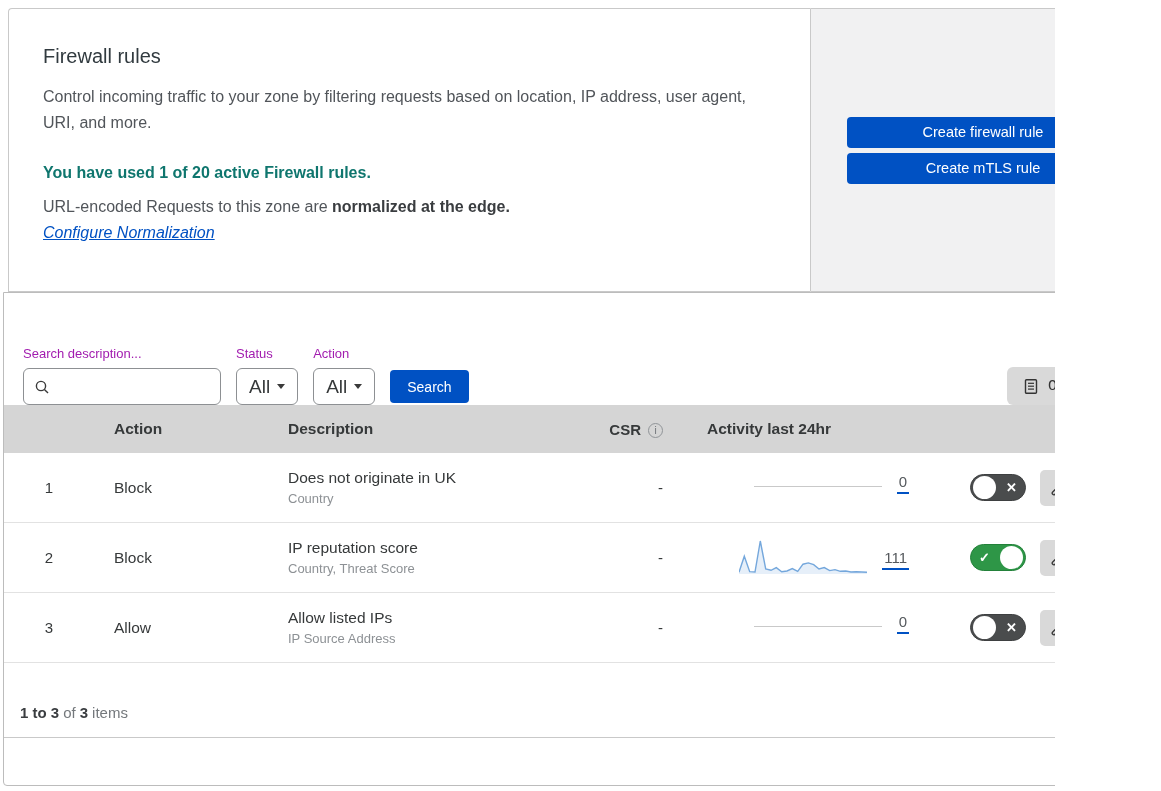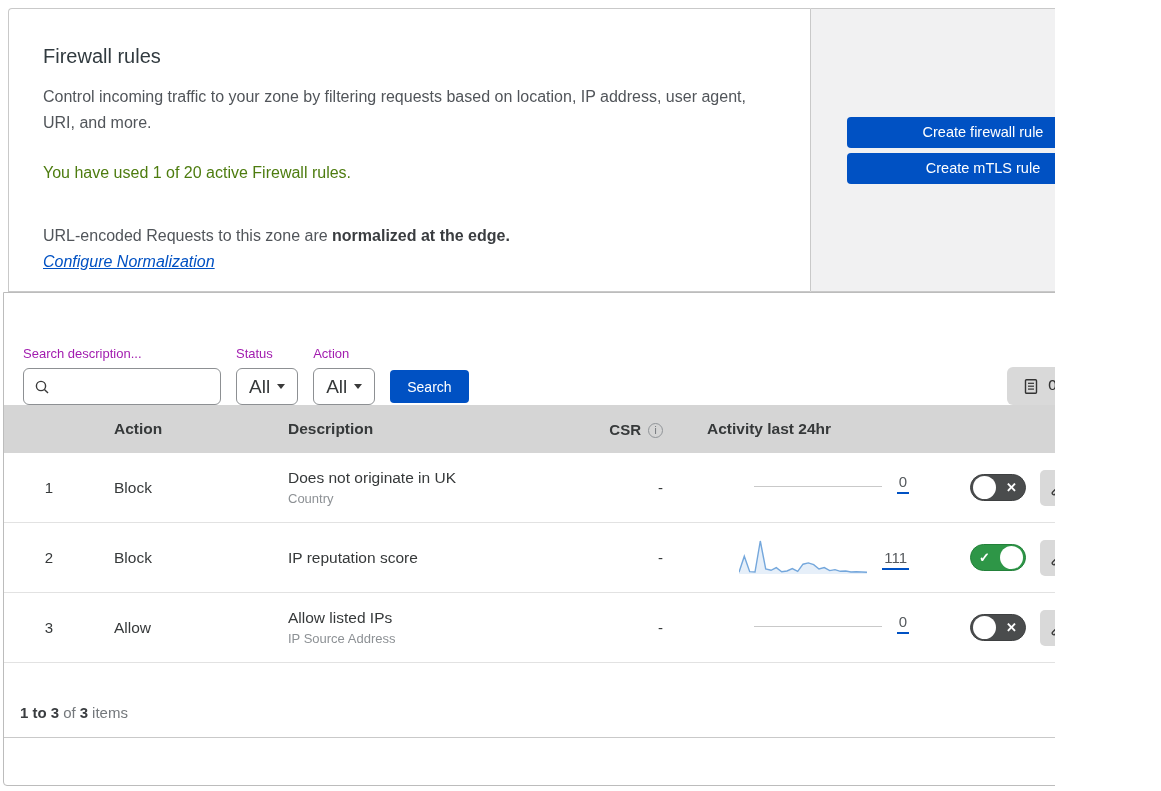--- a/index.html
+++ b/index.html
@@ -6,21 +6,21 @@
   html,body { background:#fff; }
   body { font-family:"Liberation Sans", sans-serif; color:#36393a; }
   .page { position:relative; width:1055px; height:791px; background:#fff; overflow:hidden; }
 
   
   .top-card { position:absolute; top:8px; left:8px; width:1148px; height:284px; display:flex; }
   .top-left { flex:1; background:#fff; border:1px solid #c9c9c9; border-right:none; border-radius:4px 0 0 0; padding:36px 40px 0 34px; }
   .top-right { width:346px; background:#f1f1f2; border:1px solid #c9c9c9; border-radius:0 4px 0 0; display:flex; flex-direction:column; align-items:center; justify-content:center; gap:5px; }
   .page-title { font-size:20px; color:#313a3f; margin-bottom:16px; }
   .desc { font-size:16px; line-height:1.62; color:#51555a; max-width:725px; margin-bottom:28px; }
-  .usage { font-size:16px; font-weight:normal; color:#4d7c0f; margin-bottom:45px; }
+  .usage { font-size:16px; font-weight:bold; color:#0f766e; margin-bottom:16px; }
   .norm-line { font-size:16px; color:#51555a; margin-bottom:8px; }
   .norm-line b { color:#3a3d40; }
   .link { font-size:16px; color:#0051c3; text-decoration:underline; cursor:pointer;font-style:italic; }
   .btn-primary { display:block; width:272px; height:31px; background:#0051c3; color:#fff; font-size:14.5px; font-family:"Liberation Sans",sans-serif; border:none; border-radius:4px; cursor:pointer; }
 
   
   .main { position:absolute; top:292px; left:3px; width:1154px; height:494px; background:#fff; border:1px solid #bcbcbc; border-radius:0 0 4px 4px; display:flex; flex-direction:column; }
 
   
   .filter-bar { display:flex; align-items:flex-end; gap:15px; padding:20px 20px 0 19px; height:112px; }
@@ -172,20 +172,21 @@
             </span>
           </button>
       </div>
     </div>
 
     <div class="trow">
       <div class="col-num">2</div>
       <div class="col-action">Block</div>
       <div class="col-desc">
         <div class="desc-main">IP reputation score</div>
+        <div class="desc-sub">Country, Threat Score</div>
       </div>
       <div class="col-csr">-</div>
       <div class="col-activity">
         <svg class="spark-svg" viewBox="0 0 128 38" preserveAspectRatio="none">
           <polygon id="spark-fill" points="0.0,35.3 5.3,19.2 10.7,34.7 16.0,35.0 21.3,4.0 26.7,32.0 32.0,33.3 37.3,30.6 42.7,34.7 48.0,34.0 53.3,31.6 58.7,34.3 64.0,27.2 69.3,25.9 74.7,27.6 80.0,32.0 85.3,30.6 90.7,33.6 96.0,32.6 101.3,34.3 106.7,34.0 112.0,35.0 117.3,34.7 122.7,35.0 128.0,35.3 128,37 0,37" fill="rgba(116,167,220,0.18)"></polygon>
           <polyline id="spark-line" points="0.0,35.3 5.3,19.2 10.7,34.7 16.0,35.0 21.3,4.0 26.7,32.0 32.0,33.3 37.3,30.6 42.7,34.7 48.0,34.0 53.3,31.6 58.7,34.3 64.0,27.2 69.3,25.9 74.7,27.6 80.0,32.0 85.3,30.6 90.7,33.6 96.0,32.6 101.3,34.3 106.7,34.0 112.0,35.0 117.3,34.7 122.7,35.0 128.0,35.3" fill="none" stroke="#74a7dc" stroke-width="1.4"></polyline>
         </svg>
         <a class="count-link">111</a>
       </div>
       <div class="col-controls">

